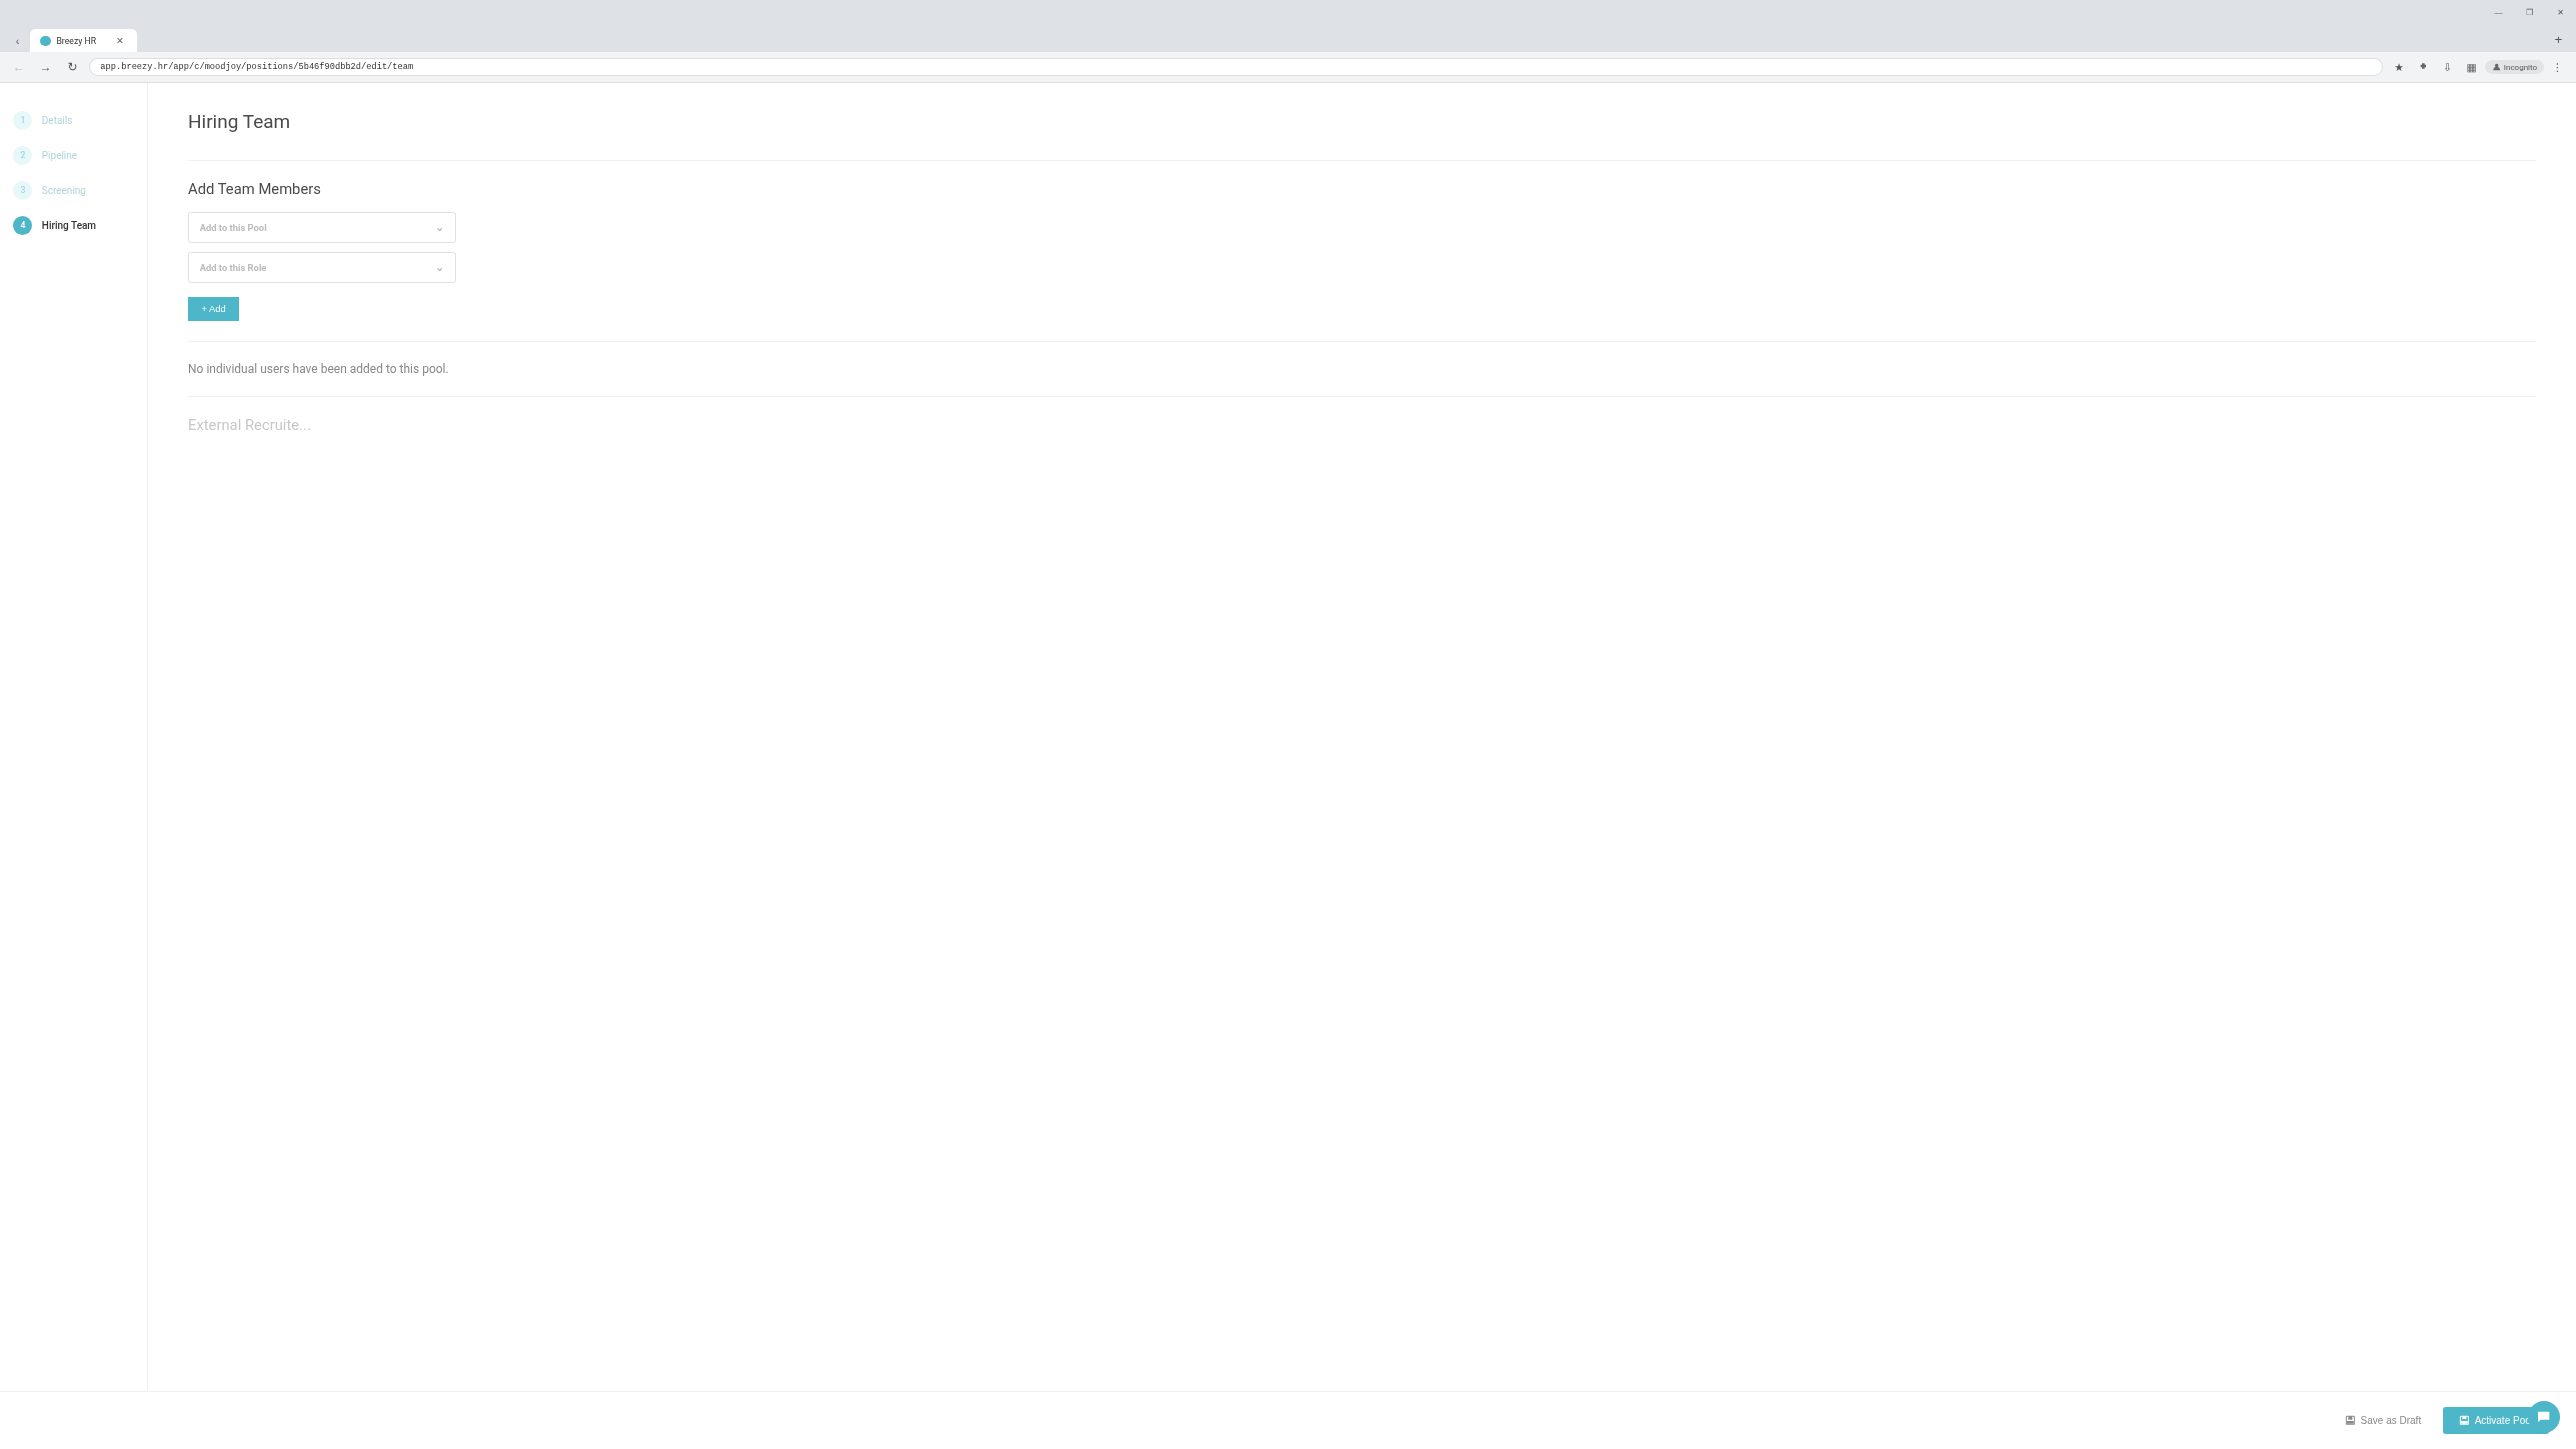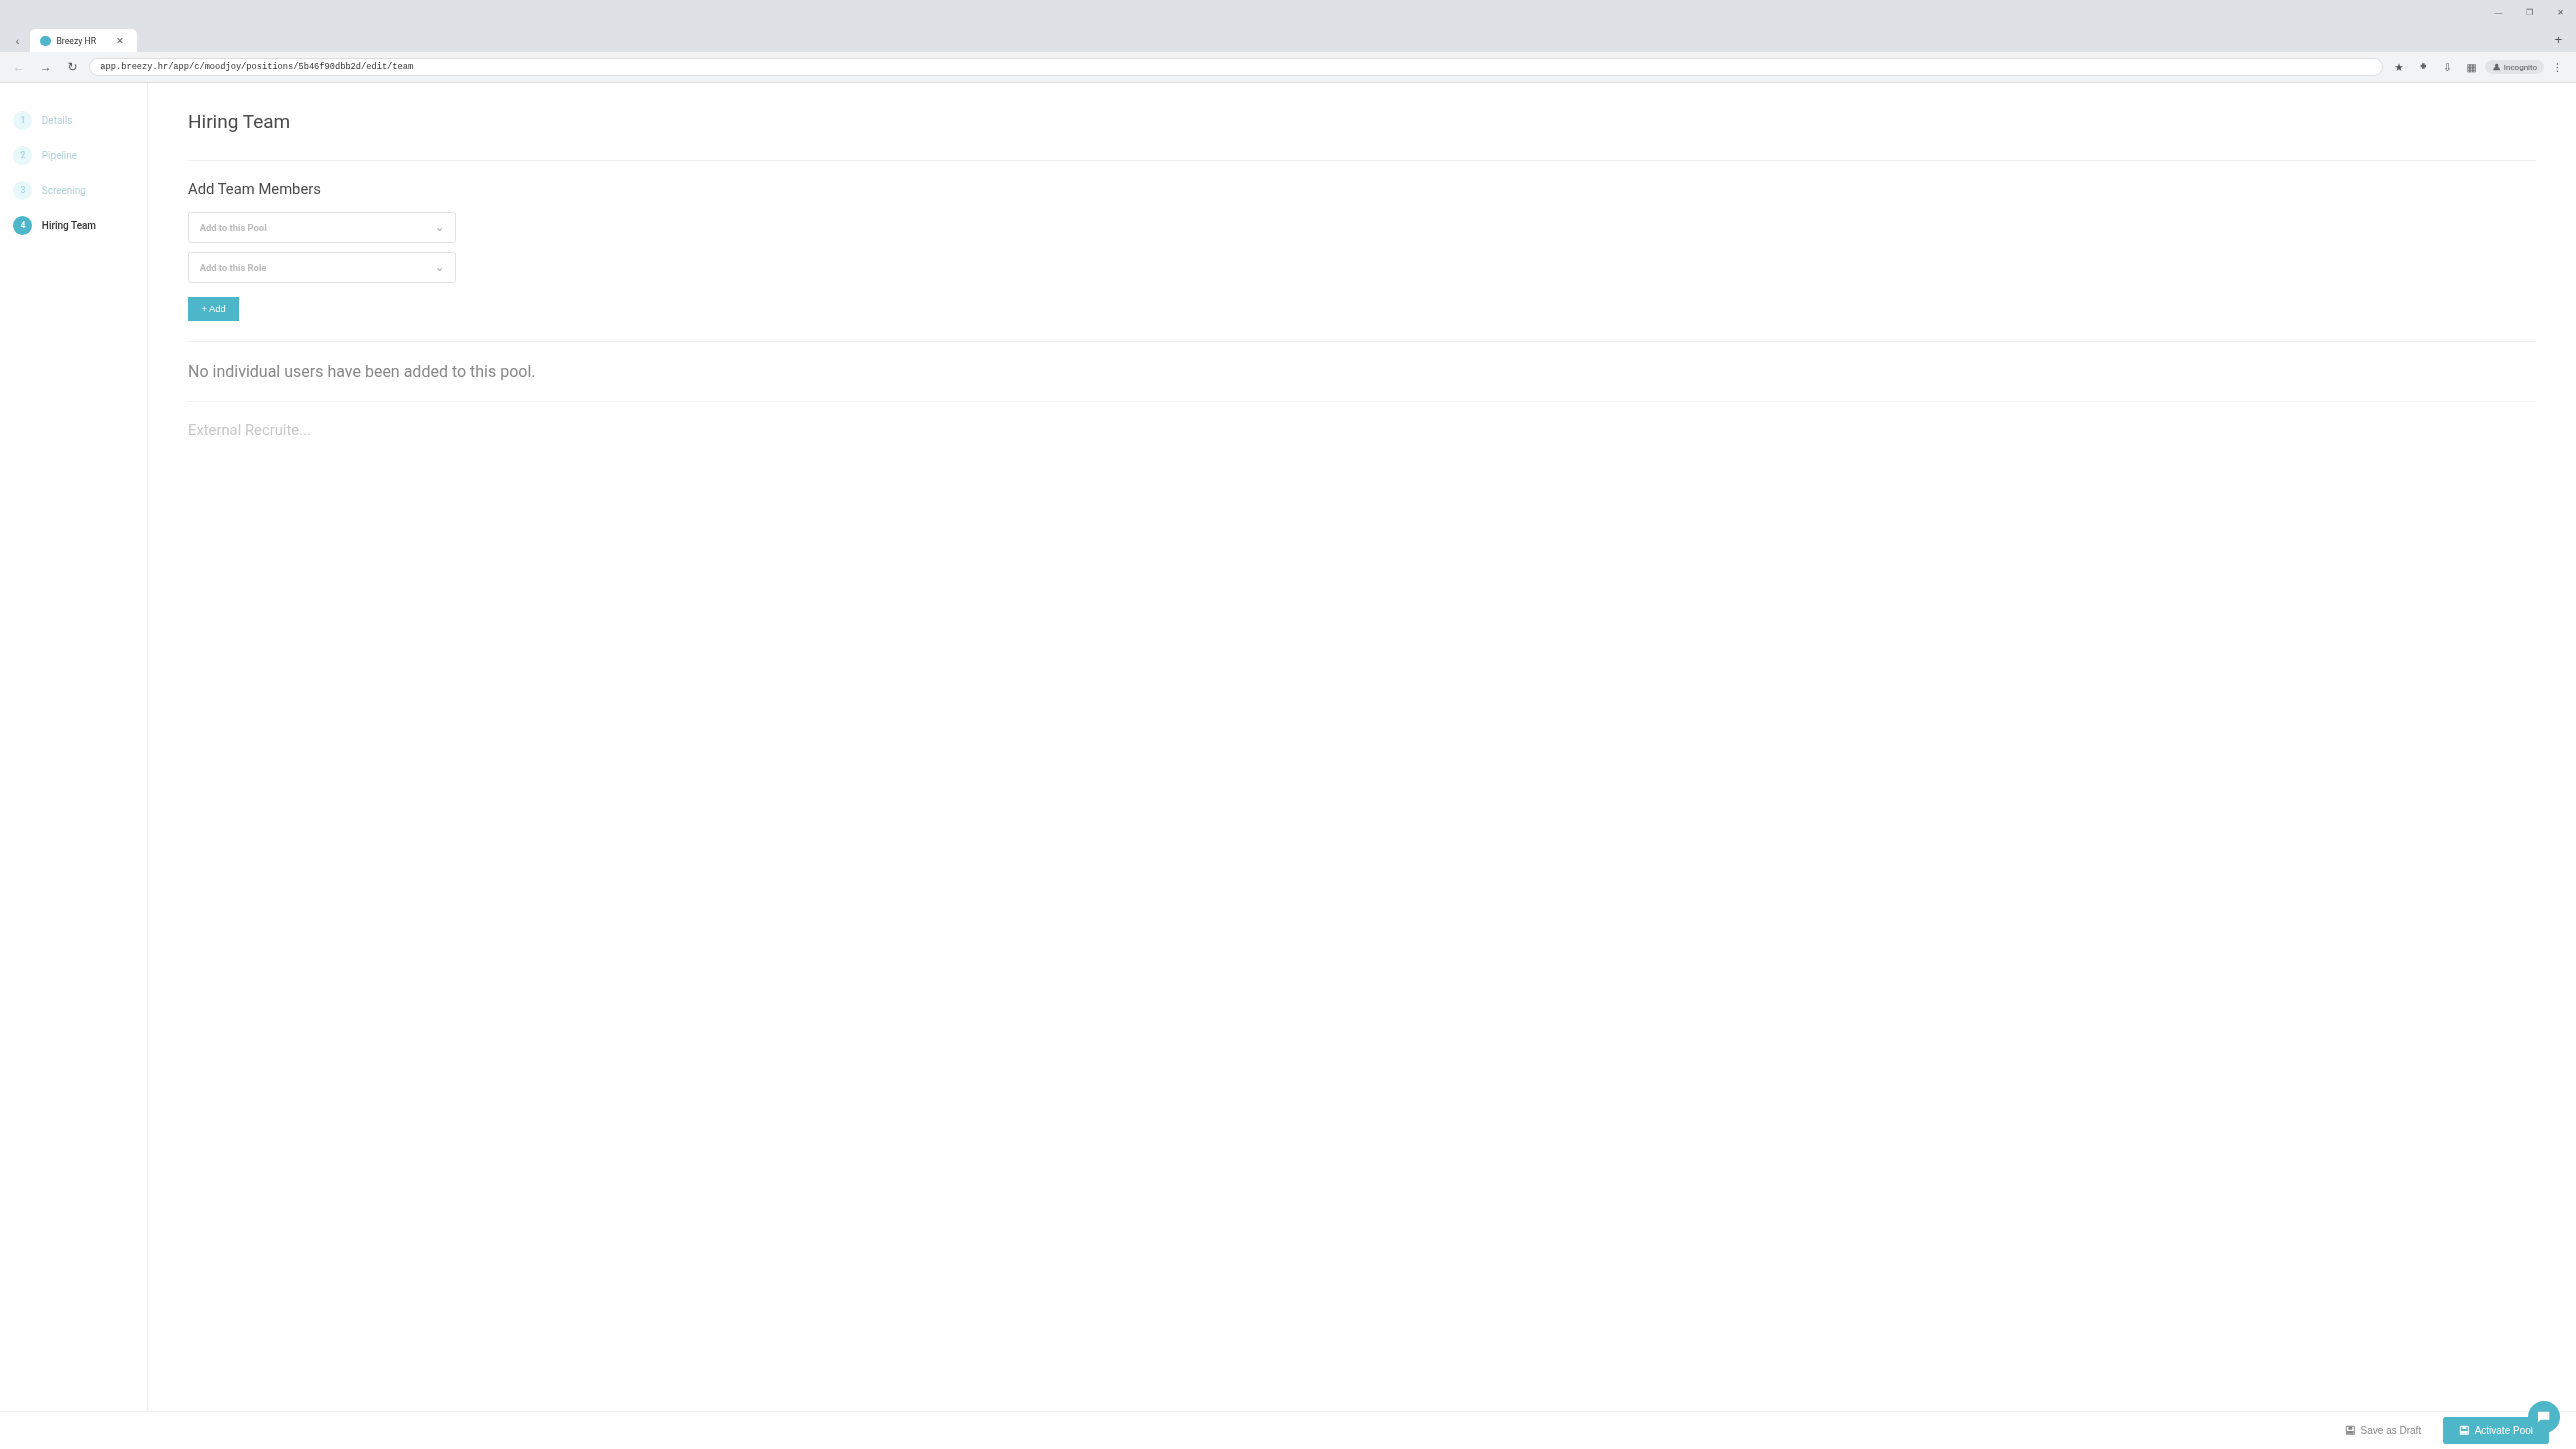--- a/index.html
+++ b/index.html
@@ -279,42 +279,42 @@
       padding: 6.7px 13.4px;
       font-size: 9.4px;
       cursor: pointer;
       display: inline-flex;
       align-items: center;
       gap: 2.7px;
     }
 
     
     .no-users-text {
-      font-size: 16px;
+      font-size: 12px;
       color: #888;
       margin-top: 12px;
     }
 
     
     .external-title {
       font-size: 14.8px;
       color: #c8c8c8;
       font-weight: 400;
       margin-top: 6.7px;
     }
 
     
     .footer {
       position: fixed;
       bottom: 0;
       right: 0;
       left: 0;
       background: #fff;
       border-top: 0.7px solid #f0f0f0;
-      padding: 5px 27px;
+      padding: 15px 27px;
       display: flex;
       justify-content: flex-end;
       align-items: center;
       gap: 10.7px;
       z-index: 100;
     }
 
     .save-draft-btn {
       display: flex;
       align-items: center;

